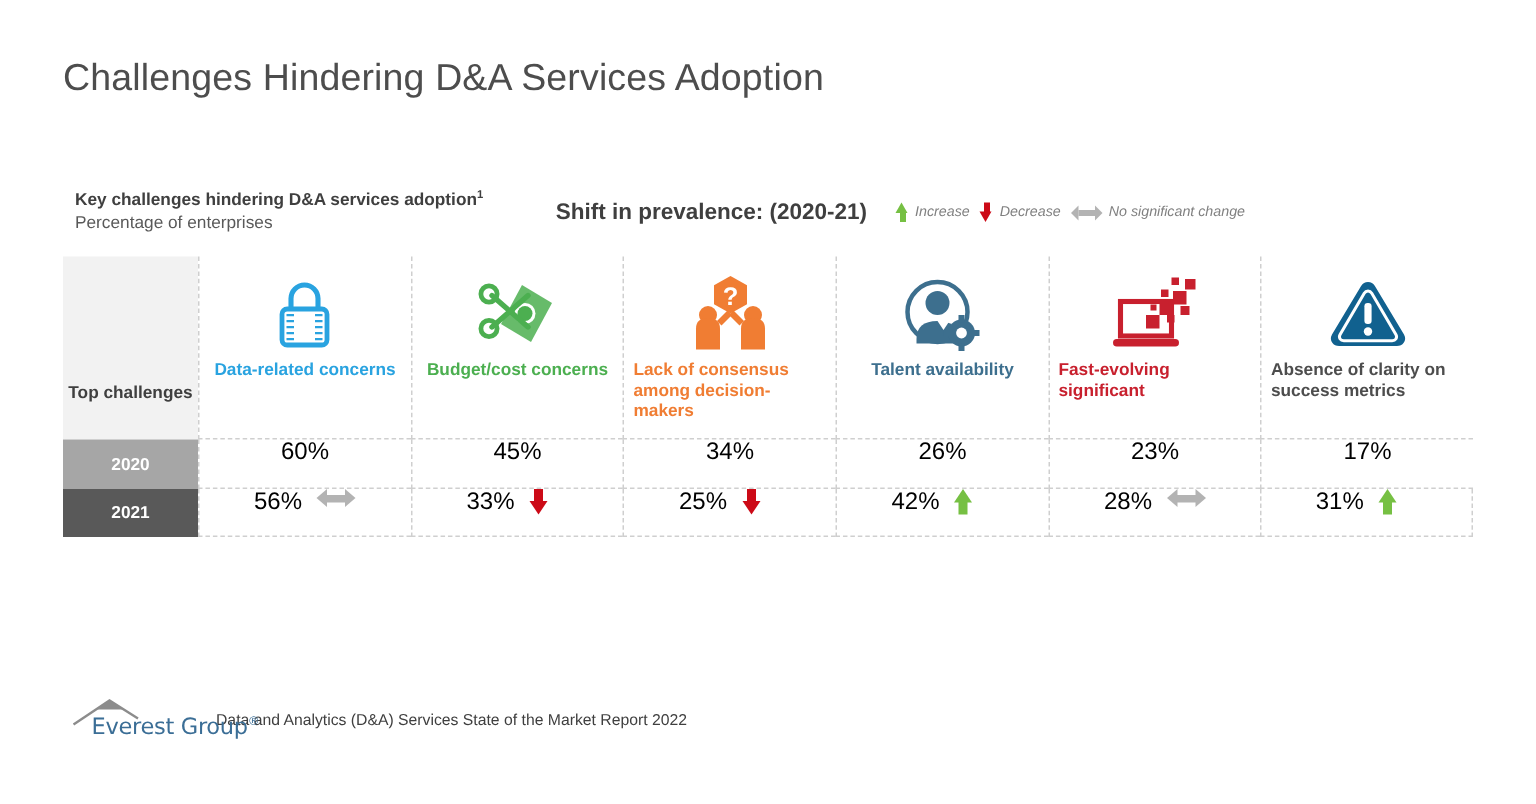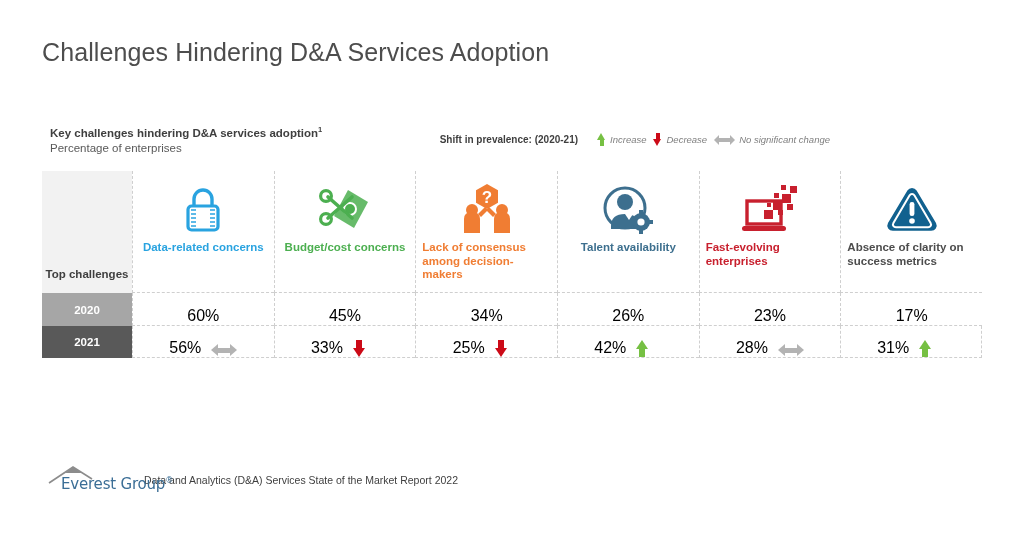--- a/index.html
+++ b/index.html
@@ -26,21 +26,21 @@
   .subhead .l2 {
     font-size: 11.5px; font-weight: 400; color: #595959; line-height: 15px;
   }
 
   
   .legend {
     position: absolute; right: 50px; top: 133px;
     display: flex; align-items: center; gap: 7px;
     white-space: nowrap;
   }
-  .legend .lg-title { font-size: 10px; font-weight: bold; color: #3f3f3f; }
+  .legend .lg-title { font-size: 15px; font-weight: bold; color: #3f3f3f; }
   .legend .lg-item { display: flex; align-items: center; gap: 4px; }
   .legend .lg-label { font-size: 9.5px; color: #808080; font-style: italic; }
   .legend .lg-gap { width: 5px; }
 
   
   .arrow-up, .arrow-dn {
     display: inline-block; width: 12px; height: 17px; position: relative;
   }
   .arrow-up::before, .arrow-dn::before {
     content: ""; position: absolute; left: 3px; width: 6px; height: 9px;
@@ -88,21 +88,21 @@
     width: 940px; height: 187px;
     display: grid;
     grid-template-columns: 90px repeat(6, 1fr);
     grid-template-rows: 122px 33px 32px;
   }
   .cell { position: relative; }
 
   .hdr-label {
     background: #f2f2f2;
     display: flex; align-items: flex-end; justify-content: center;
-    padding-bottom: 12px;
+    padding-bottom: 24px;
   }
   .hdr-label span {
     font-size: 11.5px; font-weight: bold; color: #3f3f3f;
     text-align: center; line-height: 14px;
   }
   .yr-label {
     display: flex; align-items: center; justify-content: center;
   }
   .yr-label span { font-size: 11.5px; font-weight: bold; color: #ffffff; }
   .yr-2020 { background: #a6a6a6; }
@@ -120,21 +120,21 @@
     height: 62px; display: flex; align-items: center; justify-content: center;
   }
   .hdr-col .cap {
     font-size: 11.5px; font-weight: bold; text-align: left;
     line-height: 13.5px; padding: 0 6px; margin-top: 1px;
   }
 
   .val {
     border-left: 1px dashed #cfcfcf;
     border-bottom: 1px dashed #cfcfcf;
-    display: flex; align-items: flex-end; justify-content: center;
+    display: flex; align-items: flex-start; justify-content: center;
     gap: 10px;
   }
   .val:last-child { border-right: 1px dashed #cfcfcf; }
   .val .trend { display: flex; align-items: center; width: 26px; }
 
   
   .footer { position: absolute; left: 48px; top: 466px; display: flex; align-items: center; }
   .logo { position: relative; width: 92px; height: 30px; }
   .logo .peak { position: absolute; left: 0; top: 0; }
   .logo .name {
@@ -283,21 +283,21 @@
             <rect x="38" y="27" width="5" height="5"></rect>
             <rect x="42" y="11" width="9" height="9"></rect>
             <rect x="47" y="21" width="6" height="6"></rect>
             <rect x="50" y="3" width="7" height="7"></rect>
             <rect x="41" y="2" width="5" height="5"></rect>
             <rect x="34" y="10" width="5" height="5"></rect>
             <rect x="27" y="20" width="4" height="4"></rect>
           </g>
         </svg>
       </div>
-      <div class="cap" style="color:#c8202e">Fast-evolving enterprises</div>
+      <div class="cap" style="color:#c8202e">Fast-evolving significant</div>
     </div>
 
     <div class="cell hdr-col">
       <div class="icon-box">
         <svg width="56" height="50" viewBox="0 0 56 50">
           <path d="M28 4 q3 0 4.6 2.6 L52 39 q1.6 3 -0.2 5.5 q-1.5 2.2 -4.6 2.2 H8.8 q-3.1 0 -4.6 -2.2 q-1.8 -2.5 -0.2 -5.5 L23.4 6.6 Q25 4 28 4 Z" fill="#11618f"></path>
           <path d="M28 10 q1.6 0 2.5 1.5 L46.6 39 q0.9 1.6 0 3 q-0.8 1.2 -2.5 1.2 H11.9 q-1.7 0 -2.5 -1.2 q-0.9 -1.4 0 -3 L25.5 11.5 Q26.4 10 28 10 Z" fill="none" stroke="#ffffff" stroke-width="2"></path>
           <rect x="25.6" y="18" width="4.8" height="14" rx="2.2" fill="#ffffff"></rect>
           <circle cx="28" cy="37" r="2.8" fill="#ffffff"></circle>
         </svg>

